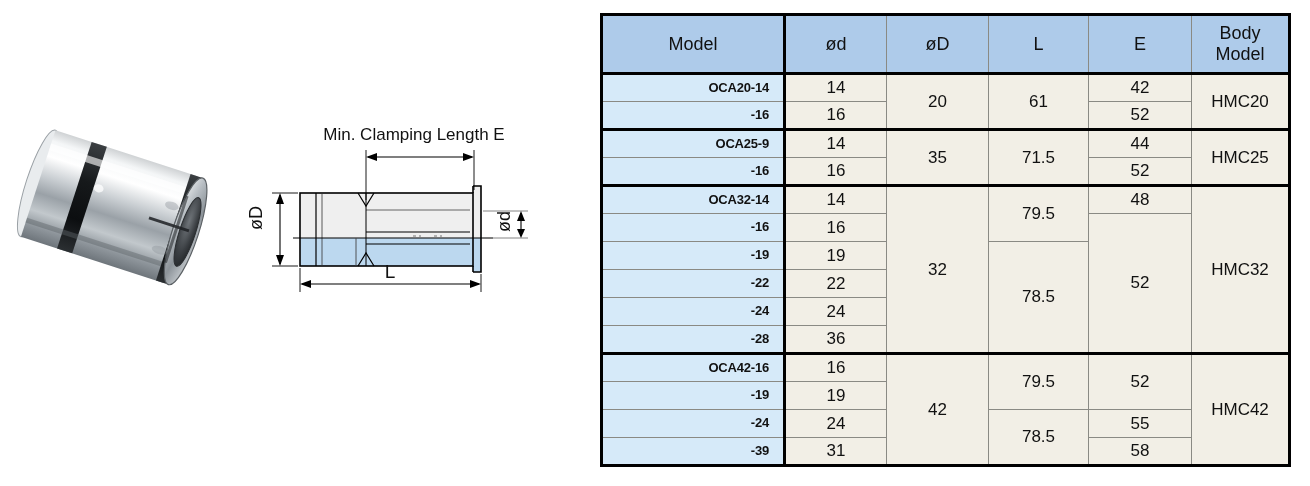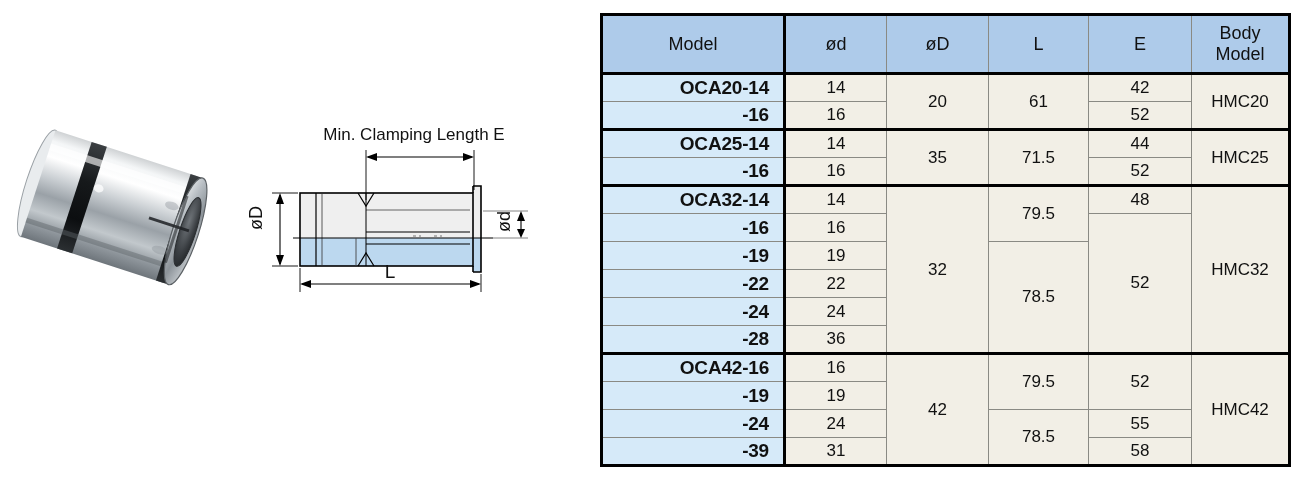--- a/index.html
+++ b/index.html
@@ -49,21 +49,21 @@
     background: #aecbea;
     height: 59px;
     font-weight: normal;
     font-size: 18px;
     border-bottom: 3px solid #000;
   }
   table.spec tbody td { background: #f2efe6; height: 28px; }
   table.spec tbody td.model {
     background: #d6eaf9;
     font-weight: bold;
-    font-size: 19px;
+    font-size: 13px;
     text-align: right;
     padding-right: 14px;
     letter-spacing: -0.2px;
   }
   
   table.spec tr.group-start > td { border-top: 3px solid #000; }
   
   table.spec th.sep-right, table.spec td.sep-right { border-right: 3px solid #000; }
   
   table.spec td.merged { border-top: 1px solid #8a8a84; }
@@ -234,21 +234,21 @@
             <td rowspan="2">61</td>
             <td rowspan="1">42</td>
             <td rowspan="2">HMC20</td>
           </tr>
           <tr>
             <td class="model sep-right">-16</td>
             <td>16</td>
             <td rowspan="1" class="merged">52</td>
           </tr>
           <tr class="group-start">
-            <td class="model sep-right">OCA25-14</td>
+            <td class="model sep-right">OCA25-9</td>
             <td>14</td>
             <td rowspan="2">35</td>
             <td rowspan="2">71.5</td>
             <td rowspan="1">44</td>
             <td rowspan="2">HMC25</td>
           </tr>
           <tr>
             <td class="model sep-right">-16</td>
             <td>16</td>
             <td rowspan="1" class="merged">52</td>

